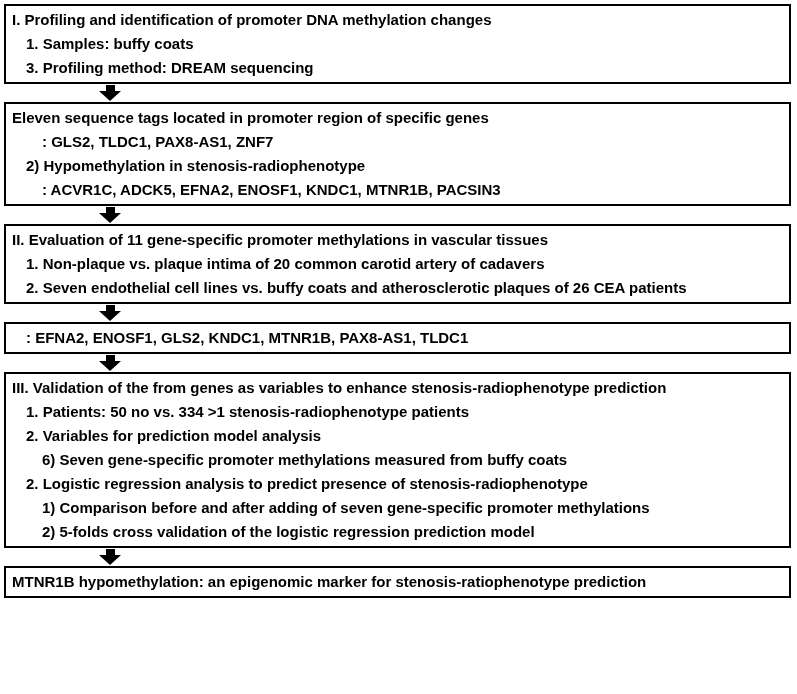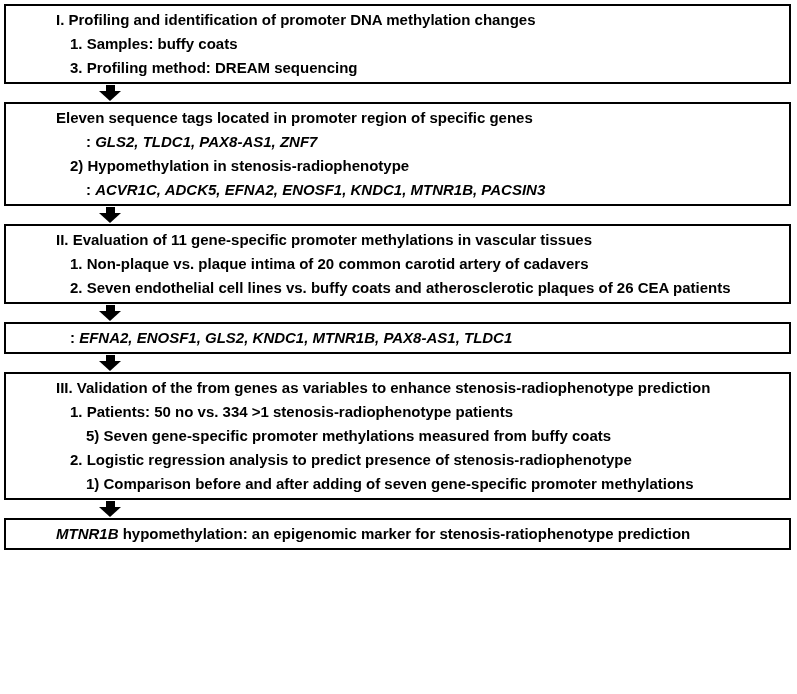--- a/index.html
+++ b/index.html
@@ -24,26 +24,25 @@
   }
   .box {
     border: 2px solid #000000;
     background: #ffffff;
     padding: 2px 6px;
     box-sizing: border-box;
     width: 100%;
   }
   .line {
     white-space: nowrap;
-    margin-left: 44px;
   }
   .indent-0 { padding-left: 0; }
   .indent-1 { padding-left: 14px; }
   .indent-2 { padding-left: 30px; }
-  .italic { font-style: italic; }
+  .italic { }
   .arrow {
     width: 22px;
     margin: 1px 0 1px 95px;
   }
   .arrow .shaft {
     width: 9px;
     height: 6px;
     background: #000000;
     margin: 0 auto;
   }
@@ -90,23 +89,25 @@
     <div class="box">
       <div class="line indent-1"><span>: </span><span class="italic">EFNA2, ENOSF1, GLS2, KNDC1, MTNR1B, PAX8-AS1, TLDC1</span></div>
     </div>
     <div class="arrow">
       <div class="shaft"></div>
       <div class="head"></div>
     </div>
     <div class="box">
       <div class="line indent-0"><span>III. Validation of the from genes as variables to enhance stenosis-radiophenotype prediction</span></div>
       <div class="line indent-1"><span>1. Patients: 50 no vs. 334 &gt;1 stenosis-radiophenotype patients</span></div>
-      <div class="line indent-2"><span>5) Seven gene-specific promoter methylations measured from buffy coats</span></div>
+      <div class="line indent-1"><span>2. Variables for prediction model analysis</span></div>
+      <div class="line indent-2"><span>6) Seven gene-specific promoter methylations measured from buffy coats</span></div>
       <div class="line indent-1"><span>2. Logistic regression analysis to predict presence of stenosis-radiophenotype</span></div>
       <div class="line indent-2"><span>1) Comparison before and after adding of seven gene-specific promoter methylations</span></div>
+      <div class="line indent-2"><span>2) 5-folds cross validation of the logistic regression prediction model</span></div>
     </div>
     <div class="arrow">
       <div class="shaft"></div>
       <div class="head"></div>
     </div>
     <div class="box">
       <div class="line indent-0"><span class="italic">MTNR1B</span><span> hypomethylation: an epigenomic marker for stenosis-ratiophenotype prediction</span></div>
     </div>
   </div>
 

